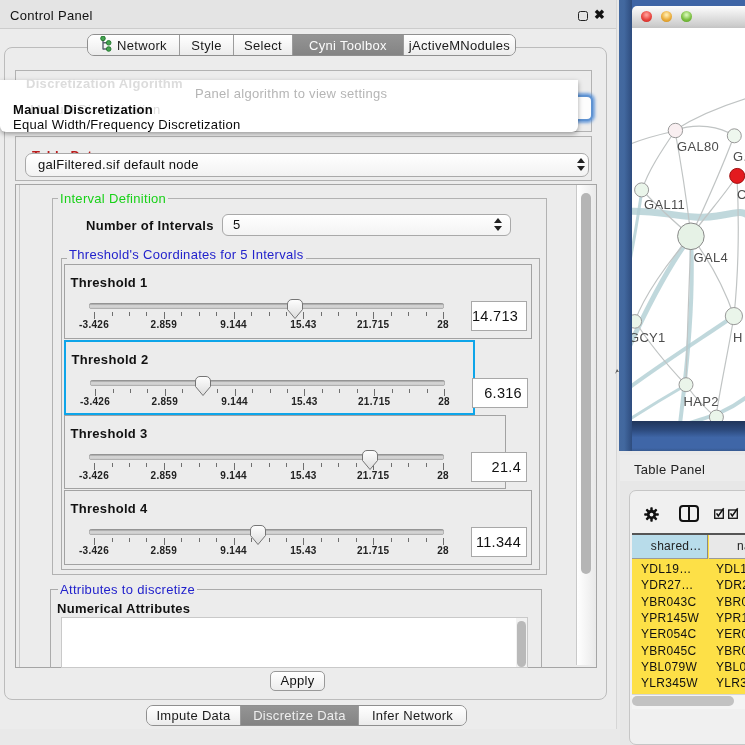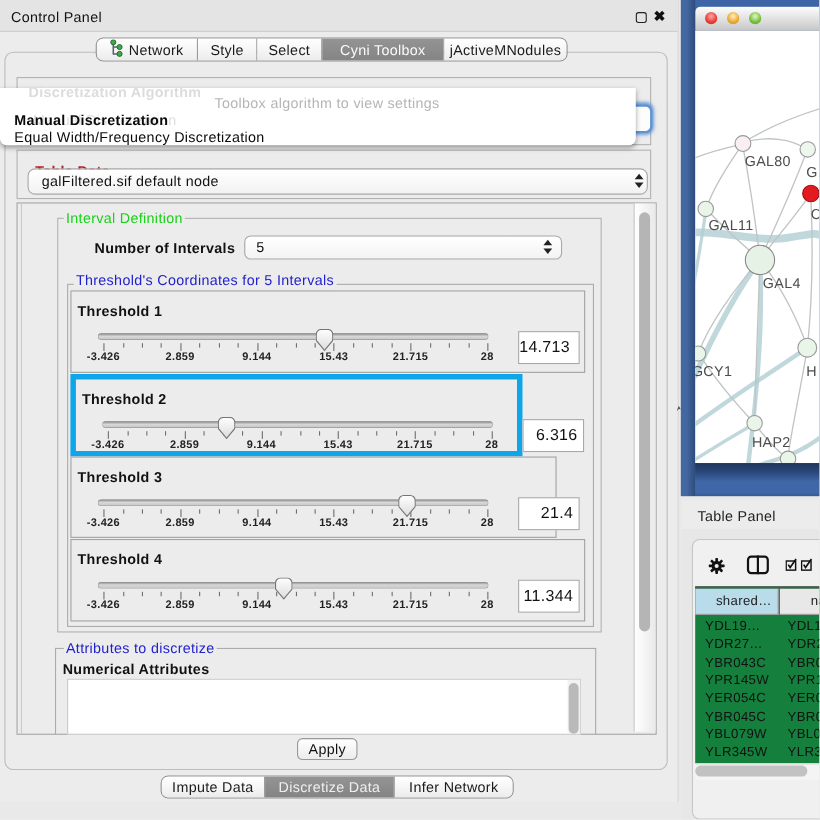--- a/index.html
+++ b/index.html
@@ -109,21 +109,21 @@
           <linearGradient id="thg1" x1="0" y1="0" x2="0" y2="1">
             <stop offset="0" stop-color="#fefefe"></stop>
             <stop offset="1" stop-color="#dcdcdc"></stop>
           </linearGradient>
         </defs>
         <path d="M5,0.5 h6 a4.5,4.5 0 0 1 4.5,4.5 v5.5 L8,19.5 L0.5,10.5 v-5.5 a4.5,4.5 0 0 1 4.5,-4.5 z" fill="url(#thg1)" stroke="#757575" stroke-width="1"></path>
       </svg>
     <div class="abs" style="left:406.5px;top:36px;width:56px;height:30px;background:#fff;border:1px solid #a8a8a8;box-sizing:border-box;font-size:14.5px;color:#111;line-height:28px;padding-right:5px;">14.713</div>
   </div>
 
-  <div class="abs" style="left:63.5px;top:340px;width:411px;height:75px;border:5px solid #0ea5e9;background:#ececec;box-sizing:border-box;">
+  <div class="abs" style="left:63.5px;top:340px;width:411px;height:75px;border:2px solid #0ea5e9;background:#ececec;box-sizing:border-box;">
     <div class="abs b" style="left:6px;top:10px;font-size:13px;color:#111;">Threshold 2</div>
     <div class="abs" style="left:24.5px;top:38px;width:355.0px;height:6px;border-radius:3px;background:linear-gradient(#7e7e7e,#d8d8d8 45%,#c4c4c4);box-shadow:inset 0 0 0 0.5px #9a9a9a;"></div>
     <div class="abs" style="left:29.5px;top:47px;width:1px;height:7px;background:#6e6e6e;"></div>
       <div class="abs" style="left:47.0px;top:47px;width:1px;height:4px;background:#6e6e6e;"></div>
       <div class="abs" style="left:64.4px;top:47px;width:1px;height:4px;background:#6e6e6e;"></div>
       <div class="abs" style="left:81.8px;top:47px;width:1px;height:4px;background:#6e6e6e;"></div>
       <div class="abs" style="left:99.3px;top:47px;width:1px;height:7px;background:#6e6e6e;"></div>
       <div class="abs" style="left:116.8px;top:47px;width:1px;height:4px;background:#6e6e6e;"></div>
       <div class="abs" style="left:134.2px;top:47px;width:1px;height:4px;background:#6e6e6e;"></div>
       <div class="abs" style="left:151.6px;top:47px;width:1px;height:4px;background:#6e6e6e;"></div>
@@ -254,21 +254,21 @@
 
   <div class="abs" style="left:146px;top:705px;width:321px;height:21px;border:1px solid #8f8f8f;border-radius:7px;overflow:hidden;display:flex;box-sizing:border-box;font-size:13px;color:#1a1a1a;">
     <div style="width:93px;background:linear-gradient(#ffffff,#f5f5f5 55%,#ebebeb);border-right:1px solid #9c9c9c;display:flex;align-items:center;justify-content:center;">Impute Data</div>
     <div style="width:117px;background:linear-gradient(#949494,#848484);border-right:1px solid #9c9c9c;display:flex;align-items:center;justify-content:center;color:#efefef;">Discretize Data</div>
     <div style="flex:1;background:linear-gradient(#ffffff,#f5f5f5 55%,#ebebeb);display:flex;align-items:center;justify-content:center;">Infer Network</div>
   </div>
 </div>
 
 <div class="abs" style="left:0;top:80px;width:578px;height:52px;background:#ffffff;border-radius:0 0 6px 6px;box-shadow:0 2px 5px rgba(0,0,0,0.35);"></div>
 <div class="abs b" style="left:26px;top:76px;font-size:13px;color:#dcdcdc;">Discretization Algorithm</div>
-<div class="abs" style="left:195px;top:86px;font-size:13px;color:#b5b5b5;">Toolbox algorithm to view settings</div>
+<div class="abs" style="left:195px;top:86px;font-size:13px;color:#b5b5b5;">Panel algorithm to view settings</div>
 <div class="abs" style="left:30px;top:102px;font-size:13px;color:#dedede;">Manual Discretization</div>
 <div class="abs b" style="left:13px;top:102px;font-size:13px;color:#0a0a0a;">Manual Discretization</div>
 <div class="abs" style="left:13px;top:117px;font-size:13px;color:#0a0a0a;">Equal Width/Frequency Discretization</div>
 
 <div class="abs" style="left:615px;top:369px;width:4px;height:5px;background:#555;clip-path:polygon(0 100%,50% 0,100% 60%,50% 55%);"></div>
 
 <div class="abs" style="left:619px;top:0;width:126px;height:451px;background:#3e65a6;"></div>
 <div class="abs" style="left:619px;top:0;width:13px;height:451px;background:linear-gradient(90deg,#44699f,#42689f 40%,#2e4c7e);"></div>
 <div class="abs" id="mactitle" style="left:632px;top:6px;width:113px;height:22px;background:linear-gradient(#fdfdfd,#cdcdcd 88%,#c3c3c3);border-bottom:1px solid #9a9a9a;border-top-left-radius:5px;"></div>
 <div class="abs" style="left:641px;top:11px;width:11px;height:11px;border-radius:50%;background:radial-gradient(circle at 50% 35%, #ff9a94 8%, #e8443e 55%, #c3221d 100%);"></div>
@@ -354,21 +354,21 @@
 
 <svg class="abs" style="left:714px;top:507px;" width="11" height="12" viewBox="0 0 11 12">
     <rect x="0.7" y="3" width="8.6" height="8.3" fill="none" stroke="#111" stroke-width="1.3"></rect>
     <path d="M2.6,6.3 L4.3,8.9 L9.7,1.2" stroke="#111" stroke-width="1.5" fill="none"></path>
   </svg>
 <svg class="abs" style="left:728px;top:507px;" width="11" height="12" viewBox="0 0 11 12">
     <rect x="0.7" y="3" width="8.6" height="8.3" fill="none" stroke="#111" stroke-width="1.3"></rect>
     <path d="M2.6,6.3 L4.3,8.9 L9.7,1.2" stroke="#111" stroke-width="1.5" fill="none"></path>
   </svg>
 
-<div class="abs" style="left:632px;top:533px;width:113px;height:161px;background:#15803d;border-top:2px solid #555;overflow:hidden;box-sizing:border-box;padding-left:36px;">
+<div class="abs" style="left:632px;top:533px;width:113px;height:161px;background:#fde047;border-top:2px solid #555;overflow:hidden;box-sizing:border-box;padding-left:36px;">
   <div class="abs" style="left:0;top:0;width:75.5px;height:24px;background:#b8dcea;border-right:1.5px solid #8a8a8a;border-bottom:1px solid #9a9a9a;box-sizing:border-box;text-align:center;text-indent:14px;font-size:12px;color:#222;line-height:23px;">shared…</div>
   <div class="abs" style="left:77px;top:0;width:36px;height:24px;background:#e8e8e8;border-bottom:1px solid #9a9a9a;box-sizing:border-box;font-size:12px;color:#222;line-height:23px;padding-left:28px;">na</div>
   <div class="abs" style="left:9px;top:26px;font-size:12px;color:#111;line-height:16.35px;">YDL19…<br>YDR27…<br>YBR043C<br>YPR145W<br>YER054C<br>YBR045C<br>YBL079W<br>YLR345W<br>YIL052C</div>
   <div class="abs" style="left:84px;top:26px;font-size:12px;color:#111;line-height:16.35px;">YDL1<br>YDR2<br>YBR0<br>YPR1<br>YER0<br>YBR0<br>YBL0<br>YLR3<br>YIL0</div>
 </div>
 
 <div class="abs" style="left:632px;top:694px;width:113px;height:14px;background:#f4f4f4;border-top:1px solid #d5d5d5;"></div>
 <div class="abs" style="left:632px;top:696px;width:102px;height:10px;background:#c2c2c2;border-radius:5px;"></div>
 
 </body></html>

